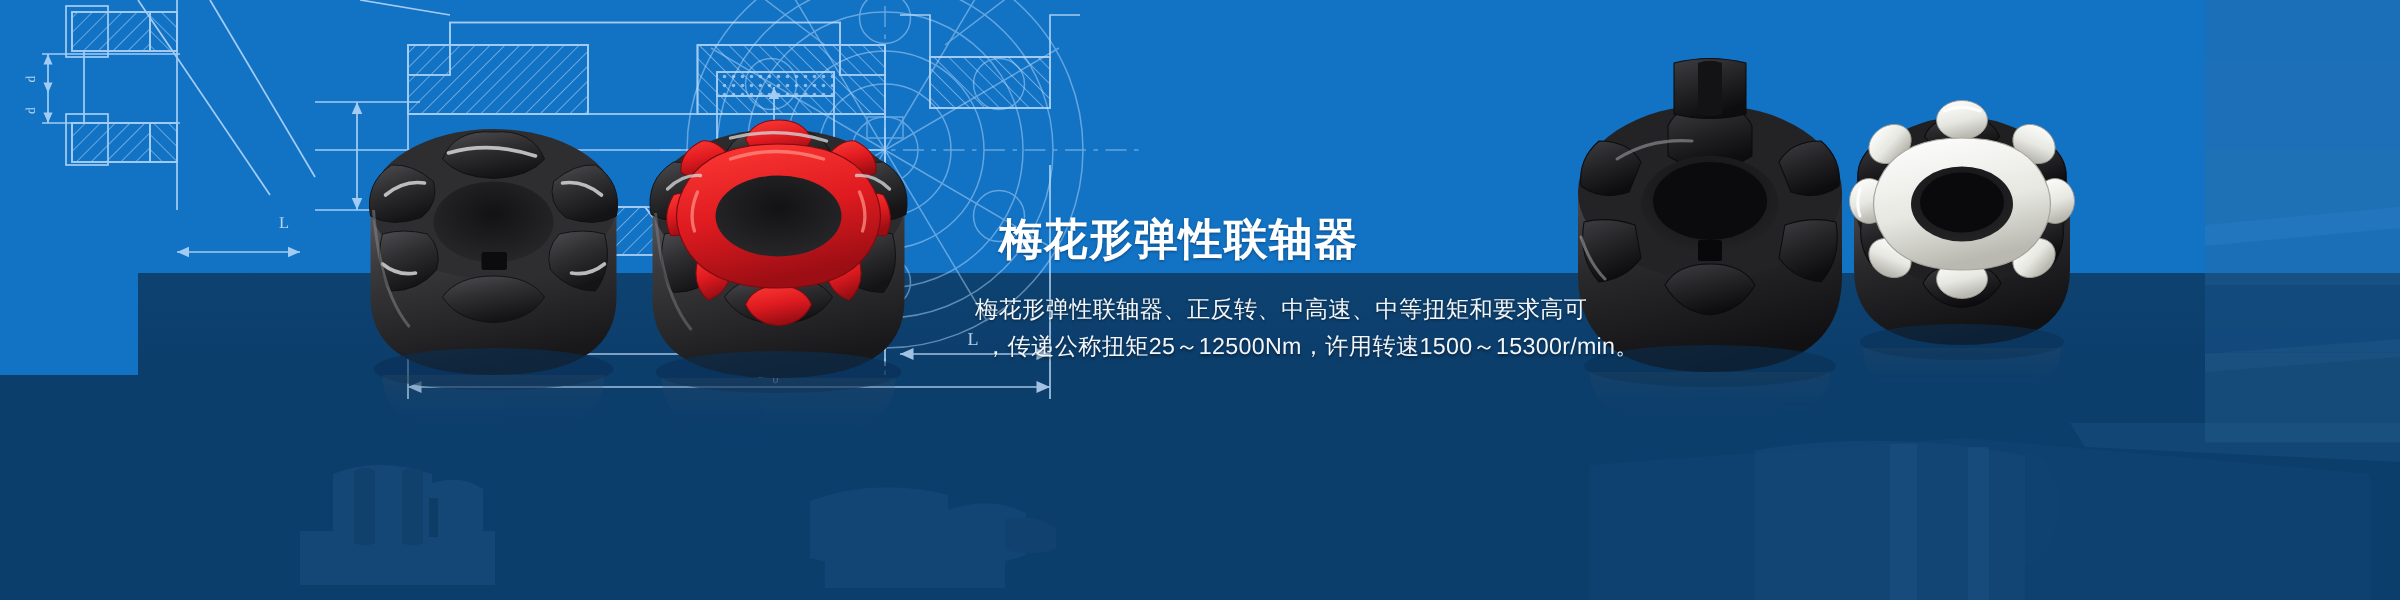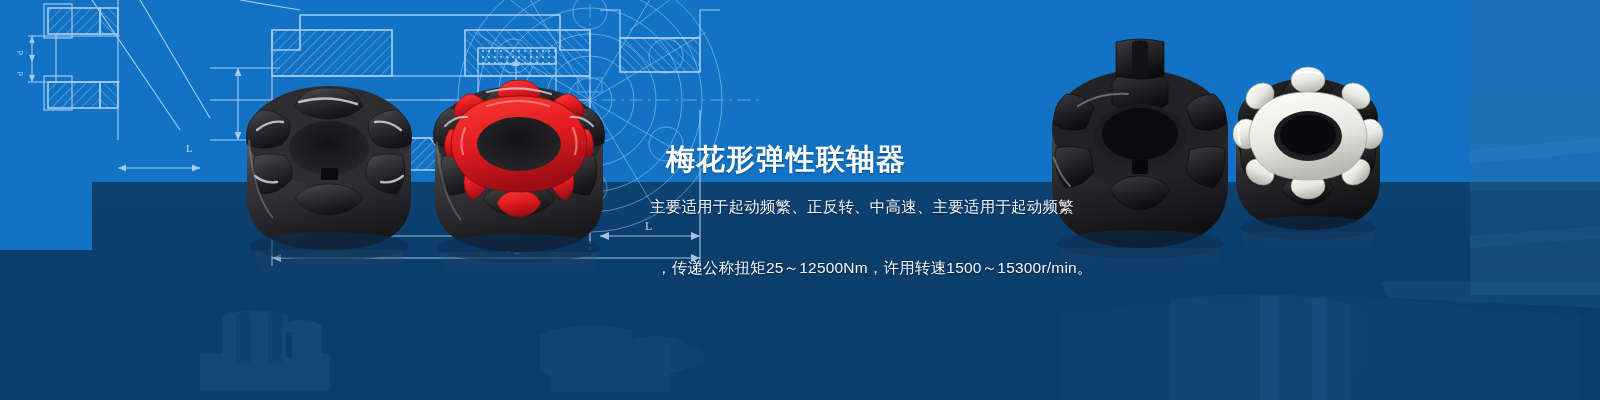--- a/index.html
+++ b/index.html
@@ -100,21 +100,21 @@
     left: 650px;
     top: 194px;
     width: 420px;
     color: #f2f6fa;
     font-size: 15.5px;
     line-height: 25px;
     letter-spacing: 0.2px;
     text-shadow: 0 1px 2px rgba(0,0,0,0.5);
   }
   .desc div { white-space: nowrap; }
-  .desc .l4 { padding-left: 6px; margin-top: 36px; }
+  .desc .l4 { padding-left: 6px; }
 </style>
 </head>
 <body>
 
 <div class="banner">
 
   <div class="band-bright"></div>
   <div class="band-dark"></div>
   <div class="band-dark-topfade"></div>
   <div class="band-bright-left-ext"></div>
@@ -539,17 +539,17 @@
         <rect x="0" y="235" width="130" height="60" fill="#26618f"></rect>
         <path d="M0 150 L130 138 L130 152 L0 164 Z" fill="#4a8ec4" opacity="0.5"></path>
         <path d="M0 236 L130 226 L130 238 L0 248 Z" fill="#3a7fb4" opacity="0.45"></path>
       </g>
     </svg>
   </div>
 
   <div class="title">梅花形弹性联轴器</div>
 
   <div class="desc">
-    <div>主要适用于起动频繁、正反转、中高速、主要适用于起动频繁</div>
+    <div>梅花形弹性联轴器、正反转、中高速、中等扭矩和要求高可</div>
     <div class="l4">，传递公称扭矩25～12500Nm，许用转速1500～15300r/min。</div>
   </div>
 
 </div>
 
 </body></html>

